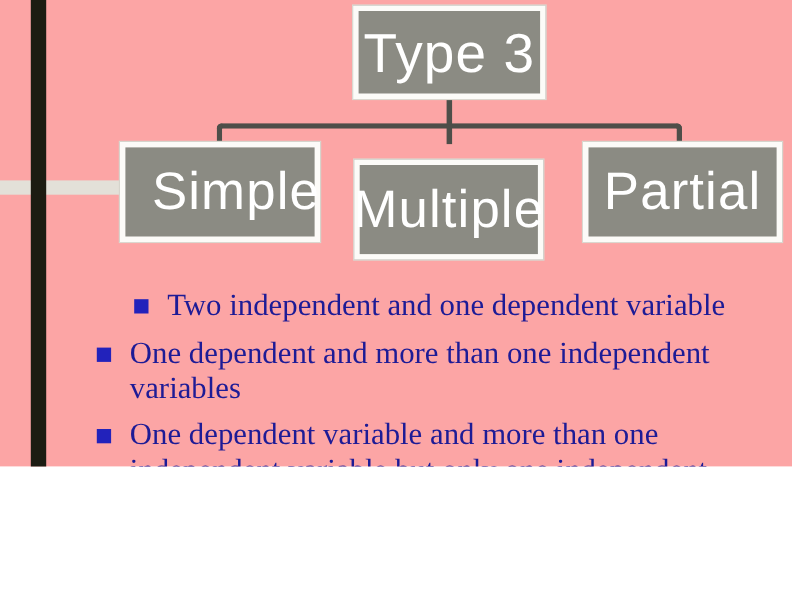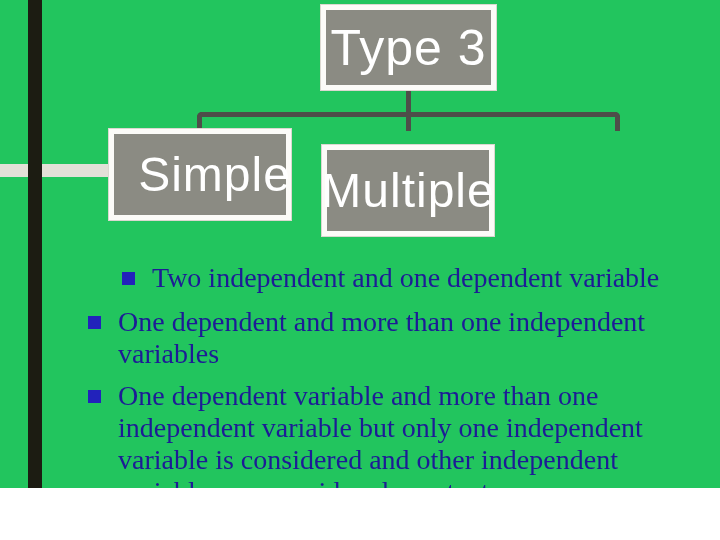--- a/index.html
+++ b/index.html
@@ -1,22 +1,22 @@
 <!DOCTYPE html>
 <html><head>
 <meta charset="utf-8">
 <style>
   html, body { margin: 0; padding: 0; }
   body { font-family: "Liberation Sans", sans-serif; }
 
   .slide {
     position: relative;
     width: 720px;
-    height: 488px;
-    background: #22c55e;
+    height: 424px;
+    background: #fca5a5;
     overflow: hidden;
   }
 
   
   .accent-bar {
     position: absolute;
     left: 28px; top: 0;
     width: 14px; height: 540px;
     background: #1c1c12;
   }
@@ -107,20 +107,23 @@
 
   <div class="node node-root">
     <span>Type 3</span>
   </div>
   <div class="node node-child node-simple">
     <span>Simple</span>
   </div>
   <div class="node node-child node-multiple">
     <span>Multiple</span>
   </div>
+  <div class="node node-child node-partial">
+    <span>Partial</span>
+  </div>
 
   <div class="bullet-item bullet-item-1">
     <span class="bullet-marker"></span>
     <span class="bullet-text">Two independent and one dependent variable</span>
   </div>
   <div class="bullet-item bullet-item-2">
     <span class="bullet-marker"></span>
     <span class="bullet-text">One dependent and more than one independent
 variables</span>
   </div>

